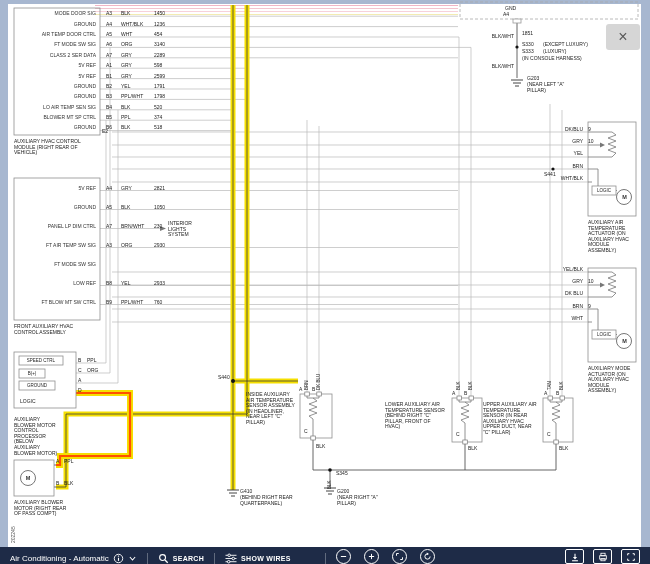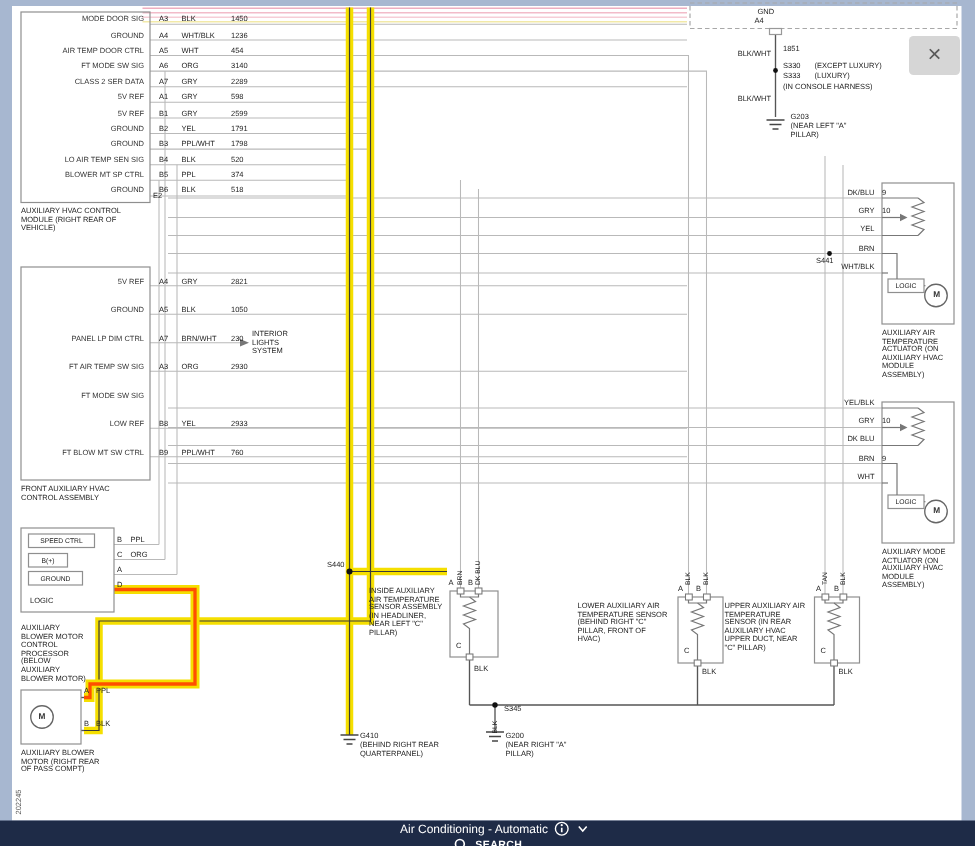--- a/index.html
+++ b/index.html
@@ -28,21 +28,21 @@
   .marows{left:543px;top:262.5px;} .marows .mrow{height:12.4px;}
   .acol{width:40px;text-align:right;}
   .apin{width:10px;padding-left:5px;}
   .mlet{position:absolute;width:8px;font-size:5.5px;font-weight:bold;color:#333;text-align:center;}
   .sheet{position:absolute;left:10px;top:543px;font-size:5px;color:#555;
          transform:rotate(-90deg);transform-origin:0 0;white-space:nowrap;}
   .close-btn{position:absolute;left:606px;top:24px;width:34px;height:26px;background:#d6d6d6;
              border-radius:3px;color:#5a5a5a;font-size:16px;line-height:26px;text-align:center;cursor:pointer;}
   
   .toolbar{position:absolute;left:0;bottom:0;width:650px;height:17px;background:#1e2b47;
-           display:flex;align-items:center;color:#fff;flex-direction:column;}
+           display:flex;align-items:flex-end;color:#fff;}
   .tb-group{display:flex;align-items:center;gap:4px;cursor:pointer;}
   .tb-title{font-size:8px;padding-left:10px;white-space:nowrap;}
   .tb-label{font-size:7px;font-weight:bold;letter-spacing:.3px;white-space:nowrap;}
   .tb-sep{width:1px;height:11px;background:rgba(255,255,255,.3);margin:0 10px;}
   .tb-sep.wide{margin-left:34px;}
   .tb-ico{display:block;}
   .tb-circle{width:13px;height:13px;border:1px solid #fff;border-radius:50%;margin-right:13px;
              display:flex;align-items:center;justify-content:center;cursor:pointer;}
   .tb-sq{width:17px;height:13px;border:1px solid #fff;border-radius:2px;margin-left:9px;
          display:flex;align-items:center;justify-content:center;cursor:pointer;}

